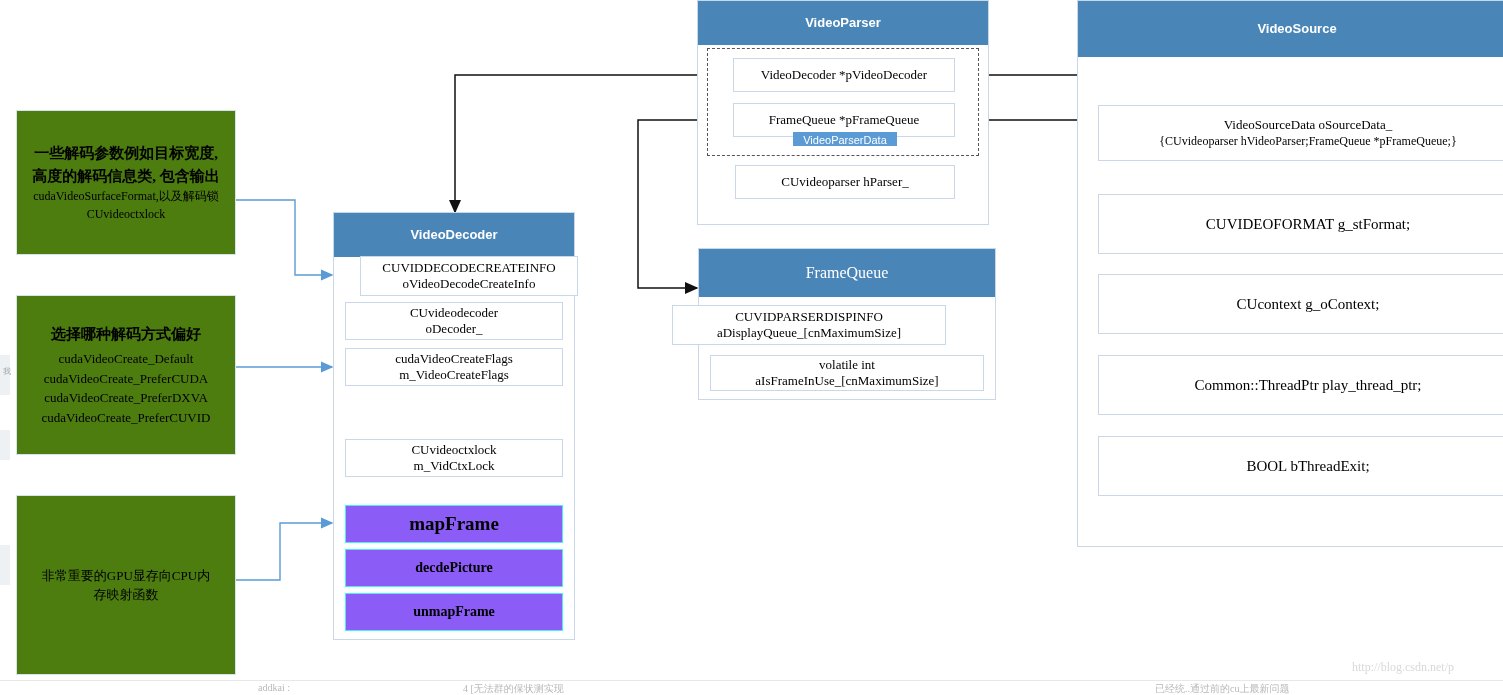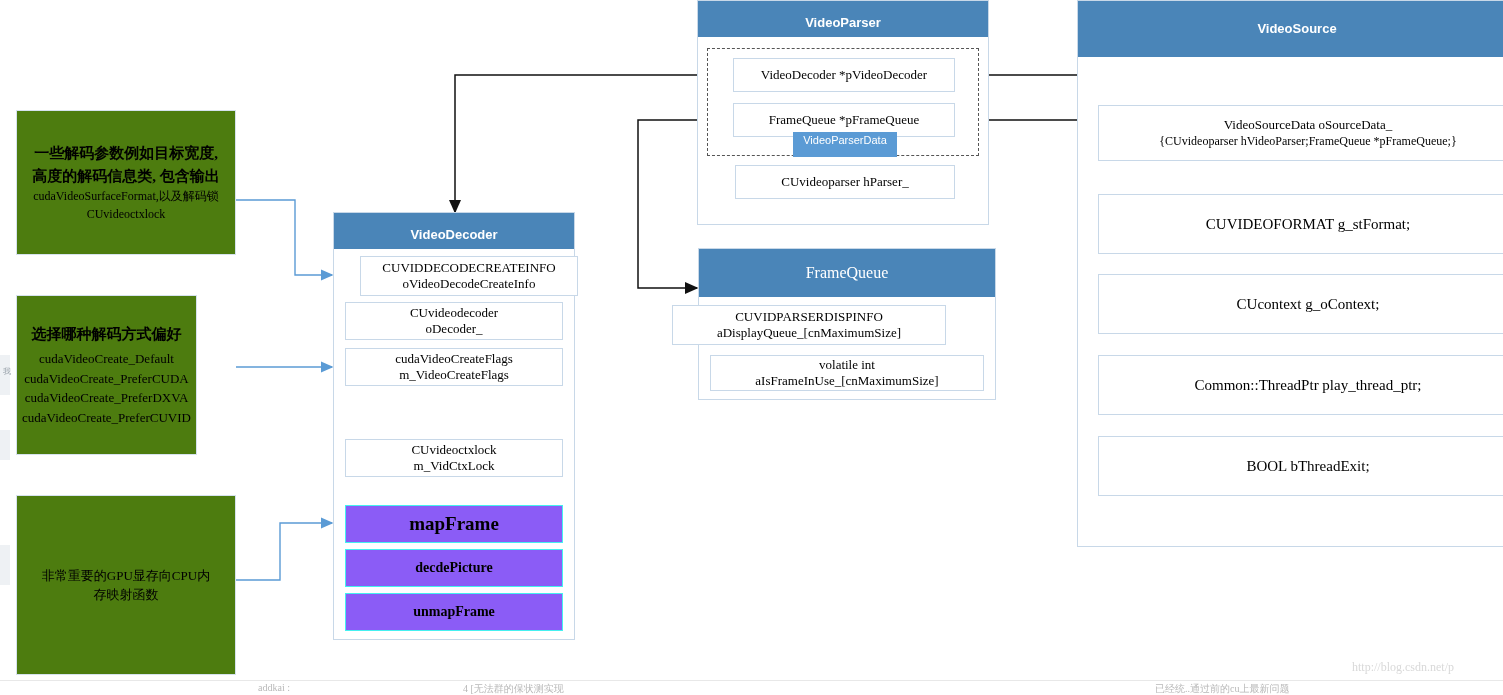--- a/index.html
+++ b/index.html
@@ -23,21 +23,21 @@
     box-sizing: border-box;
   }
   .class-header {
     background: #4a85b8;
     color: #ffffff;
     font-family: "Liberation Sans", sans-serif;
     font-weight: bold;
     font-size: 13px;
     text-align: center;
     line-height: 44px;
-    height: 36px;
+    height: 44px;
     box-sizing: border-box;
   }
   .class-header.serif {
     font-family: "Liberation Serif", serif;
     font-weight: normal;
     font-size: 15px;
   }
   .member {
     position: absolute;
     box-sizing: border-box;
@@ -94,21 +94,21 @@
     font-size: 13px;
   }
   .tag-label {
     position: absolute;
     background: #5b9bd5;
     color: #ffffff;
     font-family: "Liberation Sans", sans-serif;
     font-size: 11px;
     text-align: center;
     line-height: 17px;
-    height: 25px;
+    height: 14px;
     box-sizing: border-box;
     padding: 0 4px;
   }
   svg.arrows {
     position: absolute;
     left: 0;
     top: 0;
     width: 1503px;
     height: 695px;
     overflow: visible;
@@ -189,21 +189,21 @@
   <div class="left-edge" style="top:545px;height:40px;"></div>
   <div class="left-tab-text" style="top:360px;">我</div>
 
   <div class="note" style="left:16px; top:110px; width:220px; height:145px;">
     <div class="big">一些解码参数例如目标宽度,</div>
     <div class="big">高度的解码信息类, 包含输出</div>
     <div class="sm">cudaVideoSurfaceFormat,以及解码锁</div>
     <div class="sm">CUvideoctxlock</div>
   </div>
 
-  <div class="note" style="left:16px; top:295px; width:181px; height:160px;">
+  <div class="note" style="left:16px; top:295px; width:220px; height:160px;">
     <div class="big" style="margin-bottom:4px;">选择哪种解码方式偏好</div>
     <div class="md">cudaVideoCreate_Default</div>
     <div class="md">cudaVideoCreate_PreferCUDA</div>
     <div class="md">cudaVideoCreate_PreferDXVA</div>
     <div class="md">cudaVideoCreate_PreferCUVID</div>
   </div>
 
   <div class="note" style="left:16px; top:495px; width:220px; height:180px;">
     <div class="md">非常重要的GPU显存向CPU内</div>
     <div class="md">存映射函数</div>

